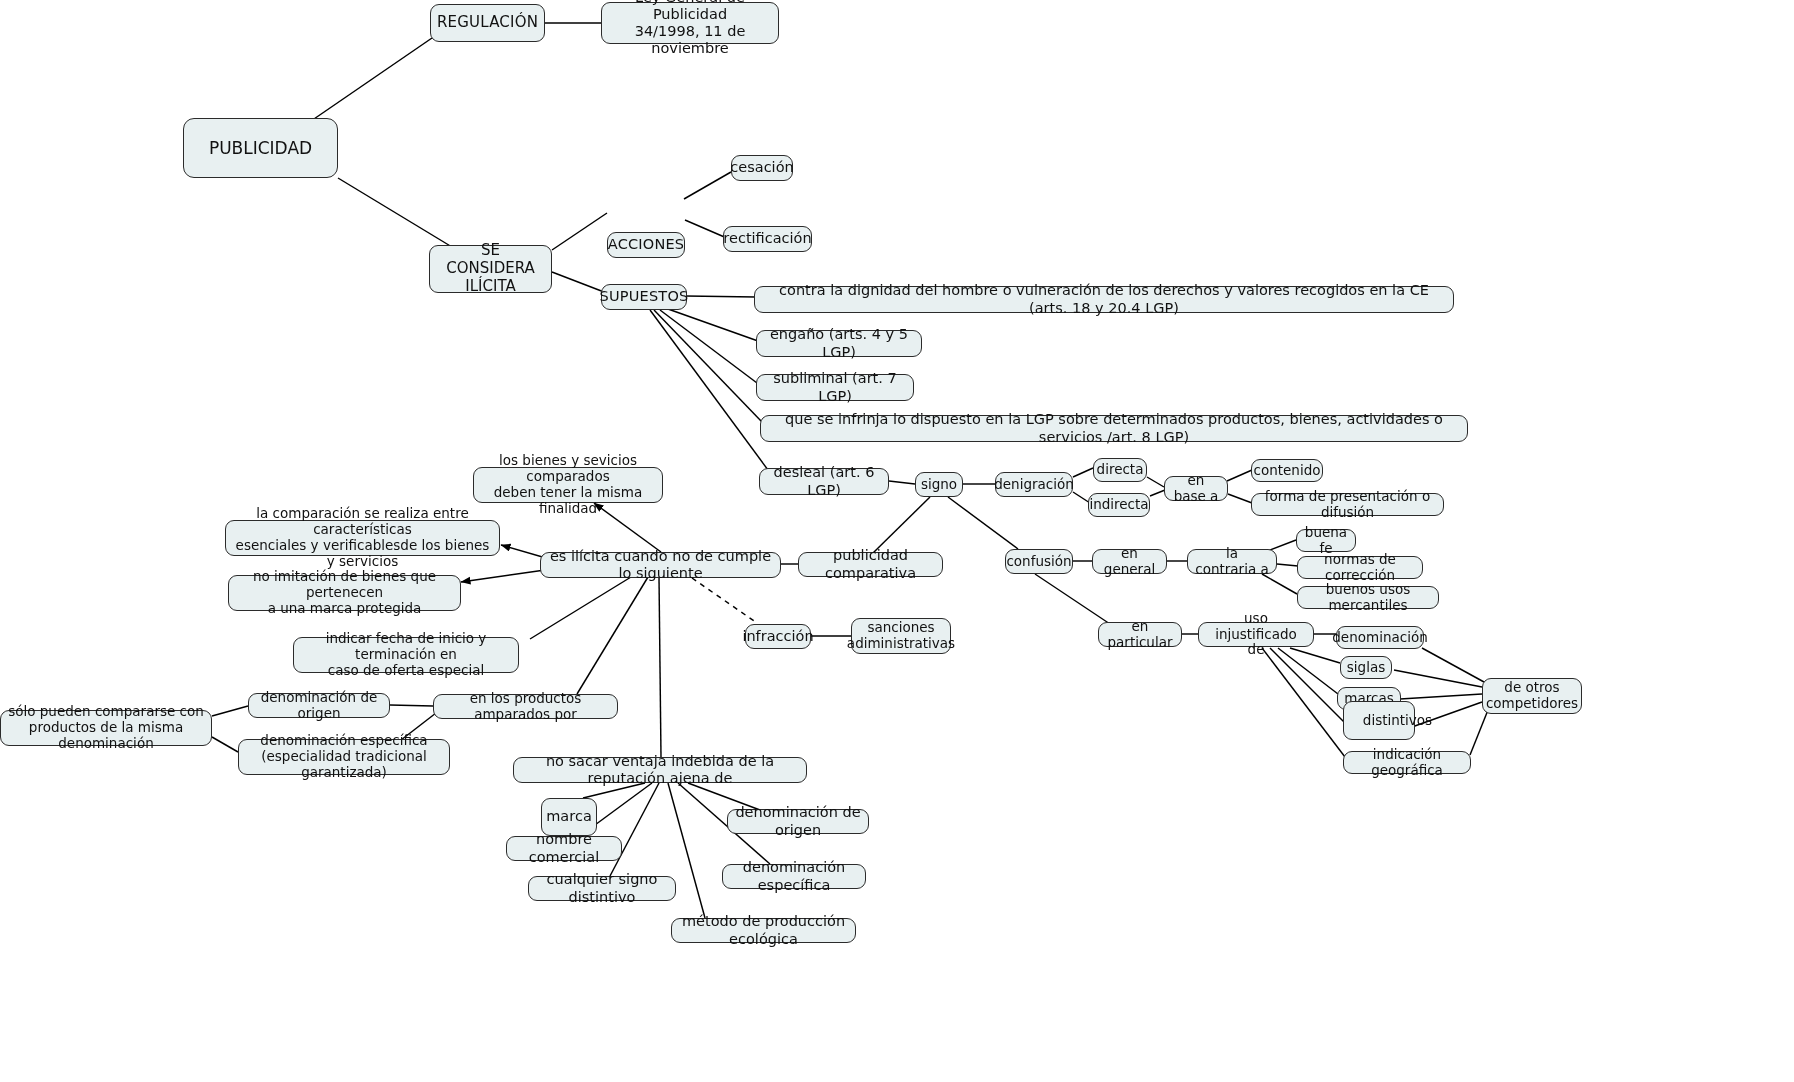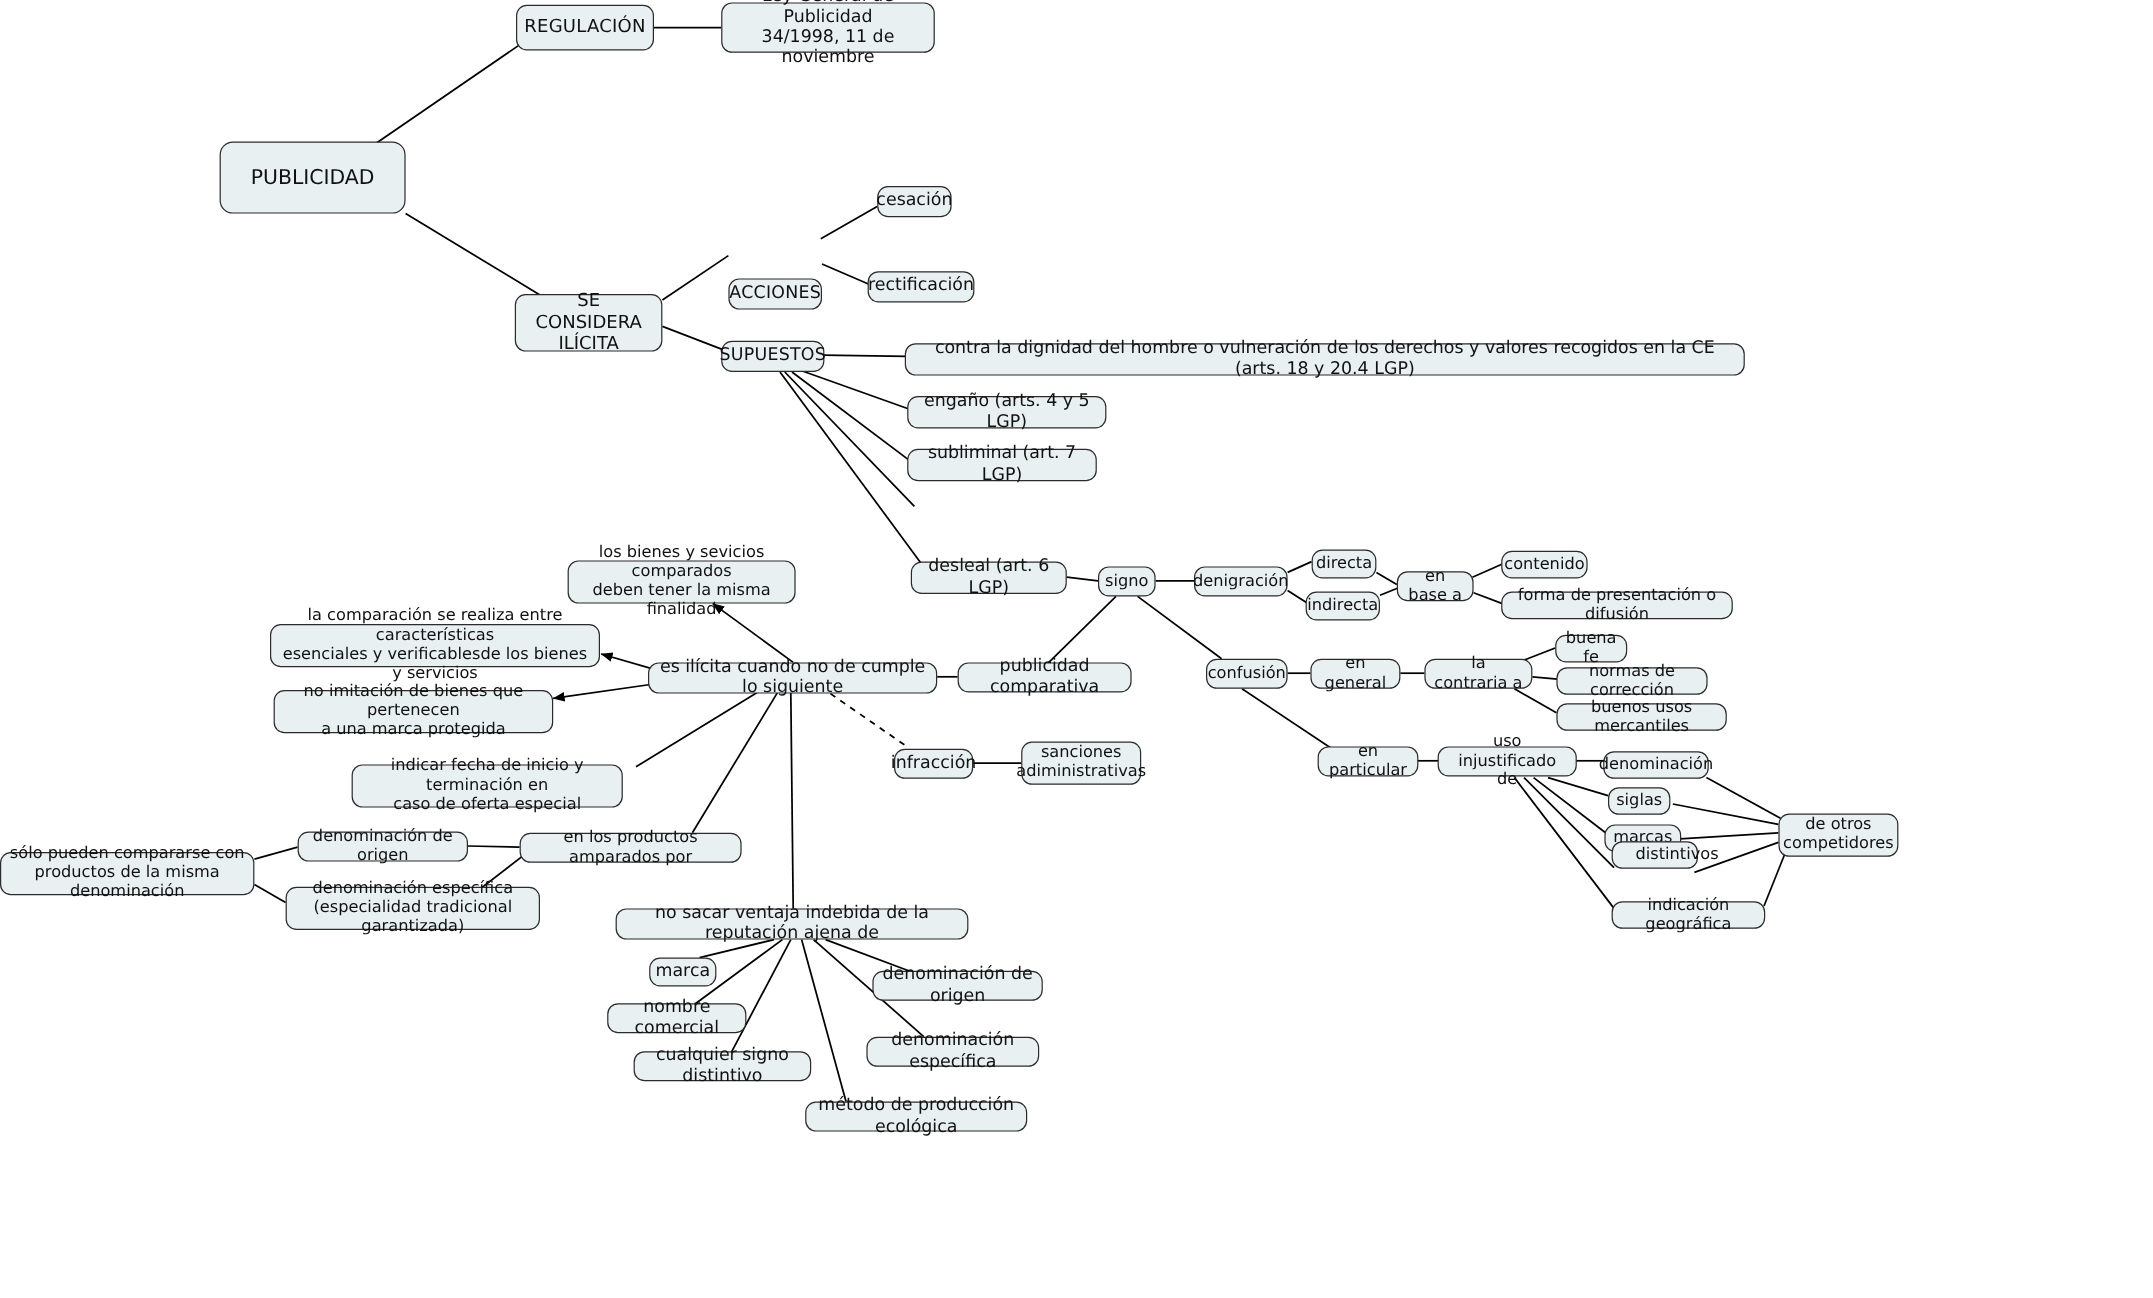--- a/index.html
+++ b/index.html
@@ -106,40 +106,41 @@
 34/1998, 11 de noviembre</div>
   <div class="node n-lg" style="left:429px;top:245px;width:123px;height:48px;">SE CONSIDERA
 ILÍCITA</div>
   <div class="node n-md n-caps" style="left:607px;top:196px;width:78px;height:26px;margin-top:36px;">ACCIONES</div>
   <div class="node n-md" style="left:731px;top:155px;width:62px;height:26px;">cesación</div>
   <div class="node n-md" style="left:723px;top:226px;width:89px;height:26px;">rectificación</div>
   <div class="node n-md n-caps" style="left:601px;top:284px;width:86px;height:26px;">SUPUESTOS</div>
   <div class="node n-md" style="left:754px;top:286px;width:700px;height:27px;">contra la dignidad del hombre o vulneración de los derechos y valores recogidos en la CE (arts. 18 y 20.4 LGP)</div>
   <div class="node n-md" style="left:756px;top:330px;width:166px;height:27px;">engaño (arts. 4 y 5 LGP)</div>
   <div class="node n-md" style="left:756px;top:374px;width:158px;height:27px;">subliminal (art. 7 LGP)</div>
+  <div class="node n-md" style="left:760px;top:415px;width:708px;height:27px;">que se infrinja lo dispuesto en la LGP sobre determinados productos, bienes, actividades o servicios /art. 8 LGP)</div>
   <div class="node n-md" style="left:759px;top:468px;width:130px;height:27px;">desleal (art. 6 LGP)</div>
   <div class="node n-sm" style="left:915px;top:472px;width:48px;height:25px;">signo</div>
   <div class="node n-sm" style="left:995px;top:472px;width:78px;height:25px;">denigración</div>
   <div class="node n-sm" style="left:1093px;top:458px;width:54px;height:24px;">directa</div>
   <div class="node n-sm" style="left:1088px;top:493px;width:62px;height:24px;">indirecta</div>
   <div class="node n-sm" style="left:1164px;top:476px;width:64px;height:25px;">en base a</div>
   <div class="node n-sm" style="left:1251px;top:459px;width:72px;height:23px;">contenido</div>
   <div class="node n-sm" style="left:1251px;top:493px;width:193px;height:23px;">forma de presentación o difusión</div>
   <div class="node n-sm" style="left:1005px;top:549px;width:68px;height:25px;">confusión</div>
   <div class="node n-sm" style="left:1092px;top:549px;width:75px;height:25px;">en general</div>
   <div class="node n-sm" style="left:1187px;top:549px;width:90px;height:25px;">la contraria a</div>
   <div class="node n-sm" style="left:1296px;top:529px;width:60px;height:23px;">buena fe</div>
   <div class="node n-sm" style="left:1297px;top:556px;width:126px;height:23px;">normas de corrección</div>
   <div class="node n-sm" style="left:1297px;top:586px;width:142px;height:23px;">buenos usos mercantiles</div>
   <div class="node n-sm" style="left:1098px;top:622px;width:84px;height:25px;">en particular</div>
   <div class="node n-sm" style="left:1198px;top:622px;width:116px;height:25px;text-align:center;">uso injustificado de</div>
   <div class="node n-sm" style="left:1336px;top:626px;width:88px;height:23px;">denominación</div>
   <div class="node n-sm" style="left:1340px;top:656px;width:52px;height:23px;text-align:right;">siglas</div>
   <div class="node n-sm" style="left:1337px;top:687px;width:64px;height:23px;">marcas</div>
-  <div class="node n-sm" style="left:1343px;top:701px;width:72px;height:23px;padding-left:44px;">distintivos</div>
+  <div class="node n-sm" style="left:1343px;top:701px;width:72px;height:39px;padding-left:44px;">distintivos</div>
   <div class="node n-sm" style="left:1343px;top:751px;width:128px;height:23px;">indicación geográfica</div>
   <div class="node n-sm" style="left:1482px;top:678px;width:100px;height:36px;">de otros
 competidores</div>
   <div class="node n-md" style="left:798px;top:552px;width:145px;height:25px;">publicidad comparativa</div>
   <div class="node n-md" style="left:540px;top:552px;width:241px;height:26px;">es ilícita cuando no de cumple lo siguiente</div>
   <div class="node n-sm" style="left:473px;top:467px;width:190px;height:36px;">los bienes y sevicios comparados
 deben tener la misma finalidad</div>
   <div class="node n-sm" style="left:225px;top:520px;width:275px;height:36px;">la comparación se realiza entre características
 esenciales y verificablesde los bienes y servicios</div>
   <div class="node n-sm" style="left:228px;top:575px;width:233px;height:36px;">no imitación de bienes que pertenecen
@@ -149,20 +150,20 @@
   <div class="node n-sm" style="left:433px;top:694px;width:185px;height:25px;">en los productos amparados por</div>
   <div class="node n-sm" style="left:248px;top:693px;width:142px;height:25px;">denominación de origen</div>
   <div class="node n-sm" style="left:238px;top:739px;width:212px;height:36px;">denominación específica
 (especialidad tradicional garantizada)</div>
   <div class="node n-sm" style="left:0px;top:710px;width:212px;height:36px;">sólo pueden compararse con
 productos de la misma denominación</div>
   <div class="node n-md" style="left:745px;top:624px;width:66px;height:25px;">infracción</div>
   <div class="node n-sm" style="left:851px;top:618px;width:100px;height:36px;">sanciones
 adiministrativas</div>
   <div class="node n-md" style="left:513px;top:757px;width:294px;height:26px;">no sacar ventaja indebida de la reputación ajena de</div>
-  <div class="node n-md" style="left:541px;top:798px;width:56px;height:24px;">marca</div>
+  <div class="node n-md" style="left:541px;top:798px;width:56px;height:38px;">marca</div>
   <div class="node n-md" style="left:506px;top:836px;width:116px;height:25px;">nombre comercial</div>
   <div class="node n-md" style="left:528px;top:876px;width:148px;height:25px;">cualquier signo distintivo</div>
   <div class="node n-md" style="left:671px;top:918px;width:185px;height:25px;">método de producción ecológica</div>
   <div class="node n-md" style="left:727px;top:809px;width:142px;height:25px;">denominación de origen</div>
   <div class="node n-md" style="left:722px;top:864px;width:144px;height:25px;">denominación específica</div>
 
 </div>
 
 </body></html>

